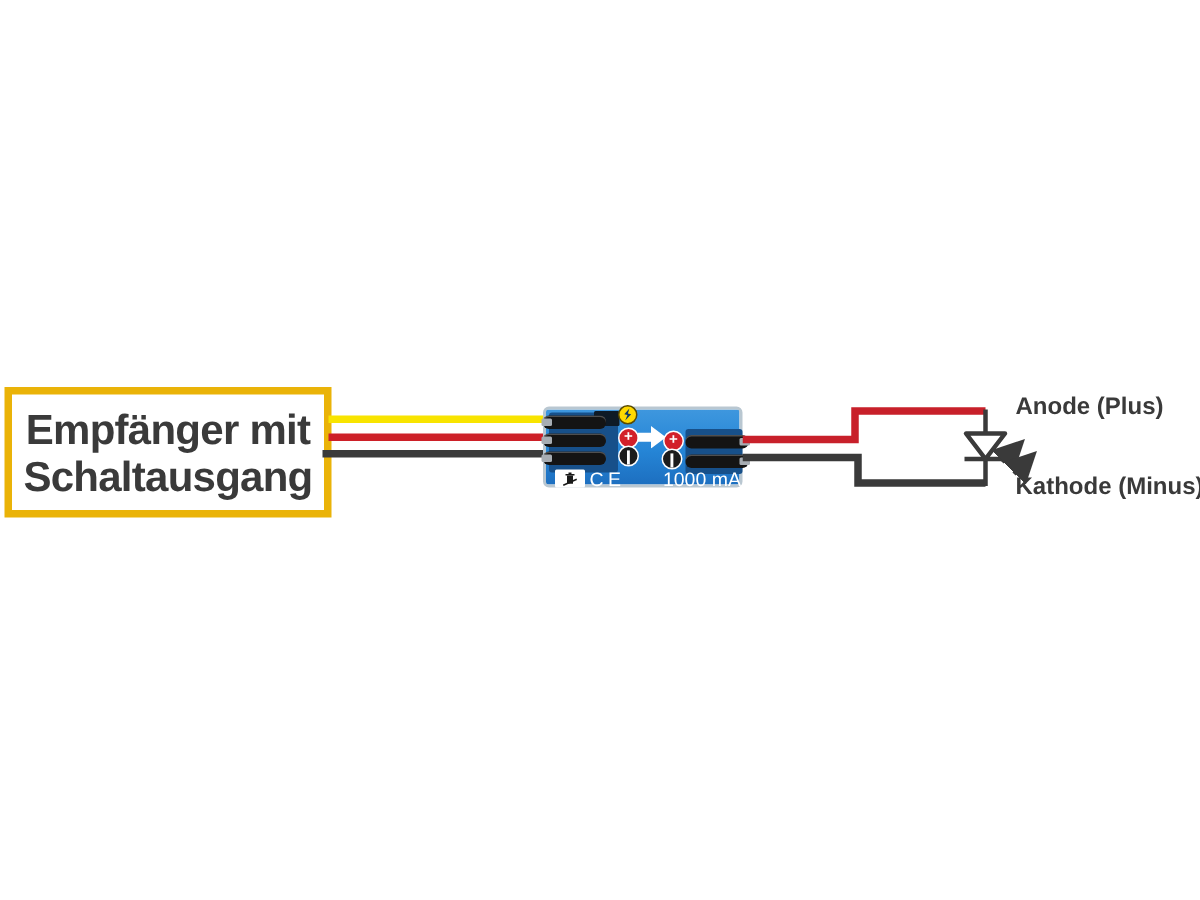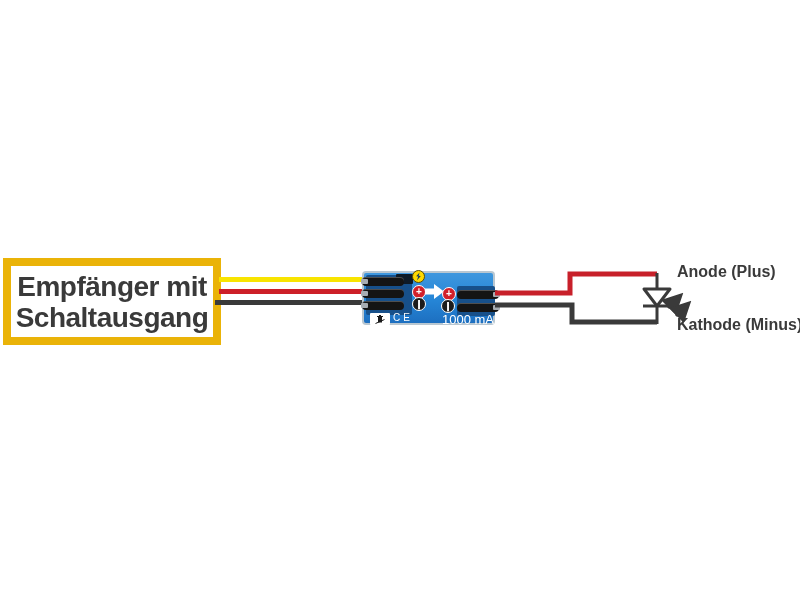--- a/index.html
+++ b/index.html
@@ -5,21 +5,21 @@
   html,body { margin:0; padding:0; background:#ffffff; }
   .canvas {
     position:relative; width:800px; height:600px; background:#ffffff;
     font-family:"Liberation Sans", sans-serif; overflow:hidden;
   }
   .abs { position:absolute; }
 
   
   .receiver-box {
     left:3px; top:258px; width:218px; height:87px; box-sizing:border-box;
-    border:8px solid #eab308; background:#ffffff;
+    border:5px solid #eab308; background:#ffffff;
     display:flex; flex-direction:column; justify-content:center; align-items:center;
   }
   .receiver-box .line {
     font-size:28px; font-weight:bold; color:#3a3a3a; line-height:31px;
     letter-spacing:-0.5px; white-space:nowrap;
   }
 
   
   .wire { height:5px; }
   .wire-yellow { left:219px; top:277px; width:143px; background:#f8e400; }
@@ -61,21 +61,21 @@
   }
   .in-plus  { left:48px; top:12px; }
   .in-minus { left:48px; top:24px; }
   .out-plus  { left:78px; top:14px; }
   .out-minus { left:77px; top:26px; }
 
   .flow-arrow { position:absolute; left:61px; top:11px; }
 
   .weee-label { position:absolute; left:6px; top:40px; width:20px; height:12px; background:#ffffff; border-radius:1px;
     display:flex; align-items:center; justify-content:center; }
-  .ce-mark { position:absolute; left:29px; top:39px; font-size:10px; color:#ffffff; letter-spacing:3px; font-weight:normal; }
+  .ce-mark { position:absolute; left:29px; top:39px; font-size:13px; color:#ffffff; letter-spacing:3px; font-weight:normal; }
   .rating { position:absolute; left:76px; top:39px; width:54px; text-align:right;
     font-size:13px; font-weight:normal; color:#ffffff; white-space:nowrap; }
 
   
   .circuit-svg { left:495px; top:258px; }
 
   
   .led-label { font-size:16px; font-weight:bold; color:#3a3a3a; white-space:nowrap; }
   .anode-label   { left:677px; top:263px; }
   .kathode-label { left:677px; top:316px; }

